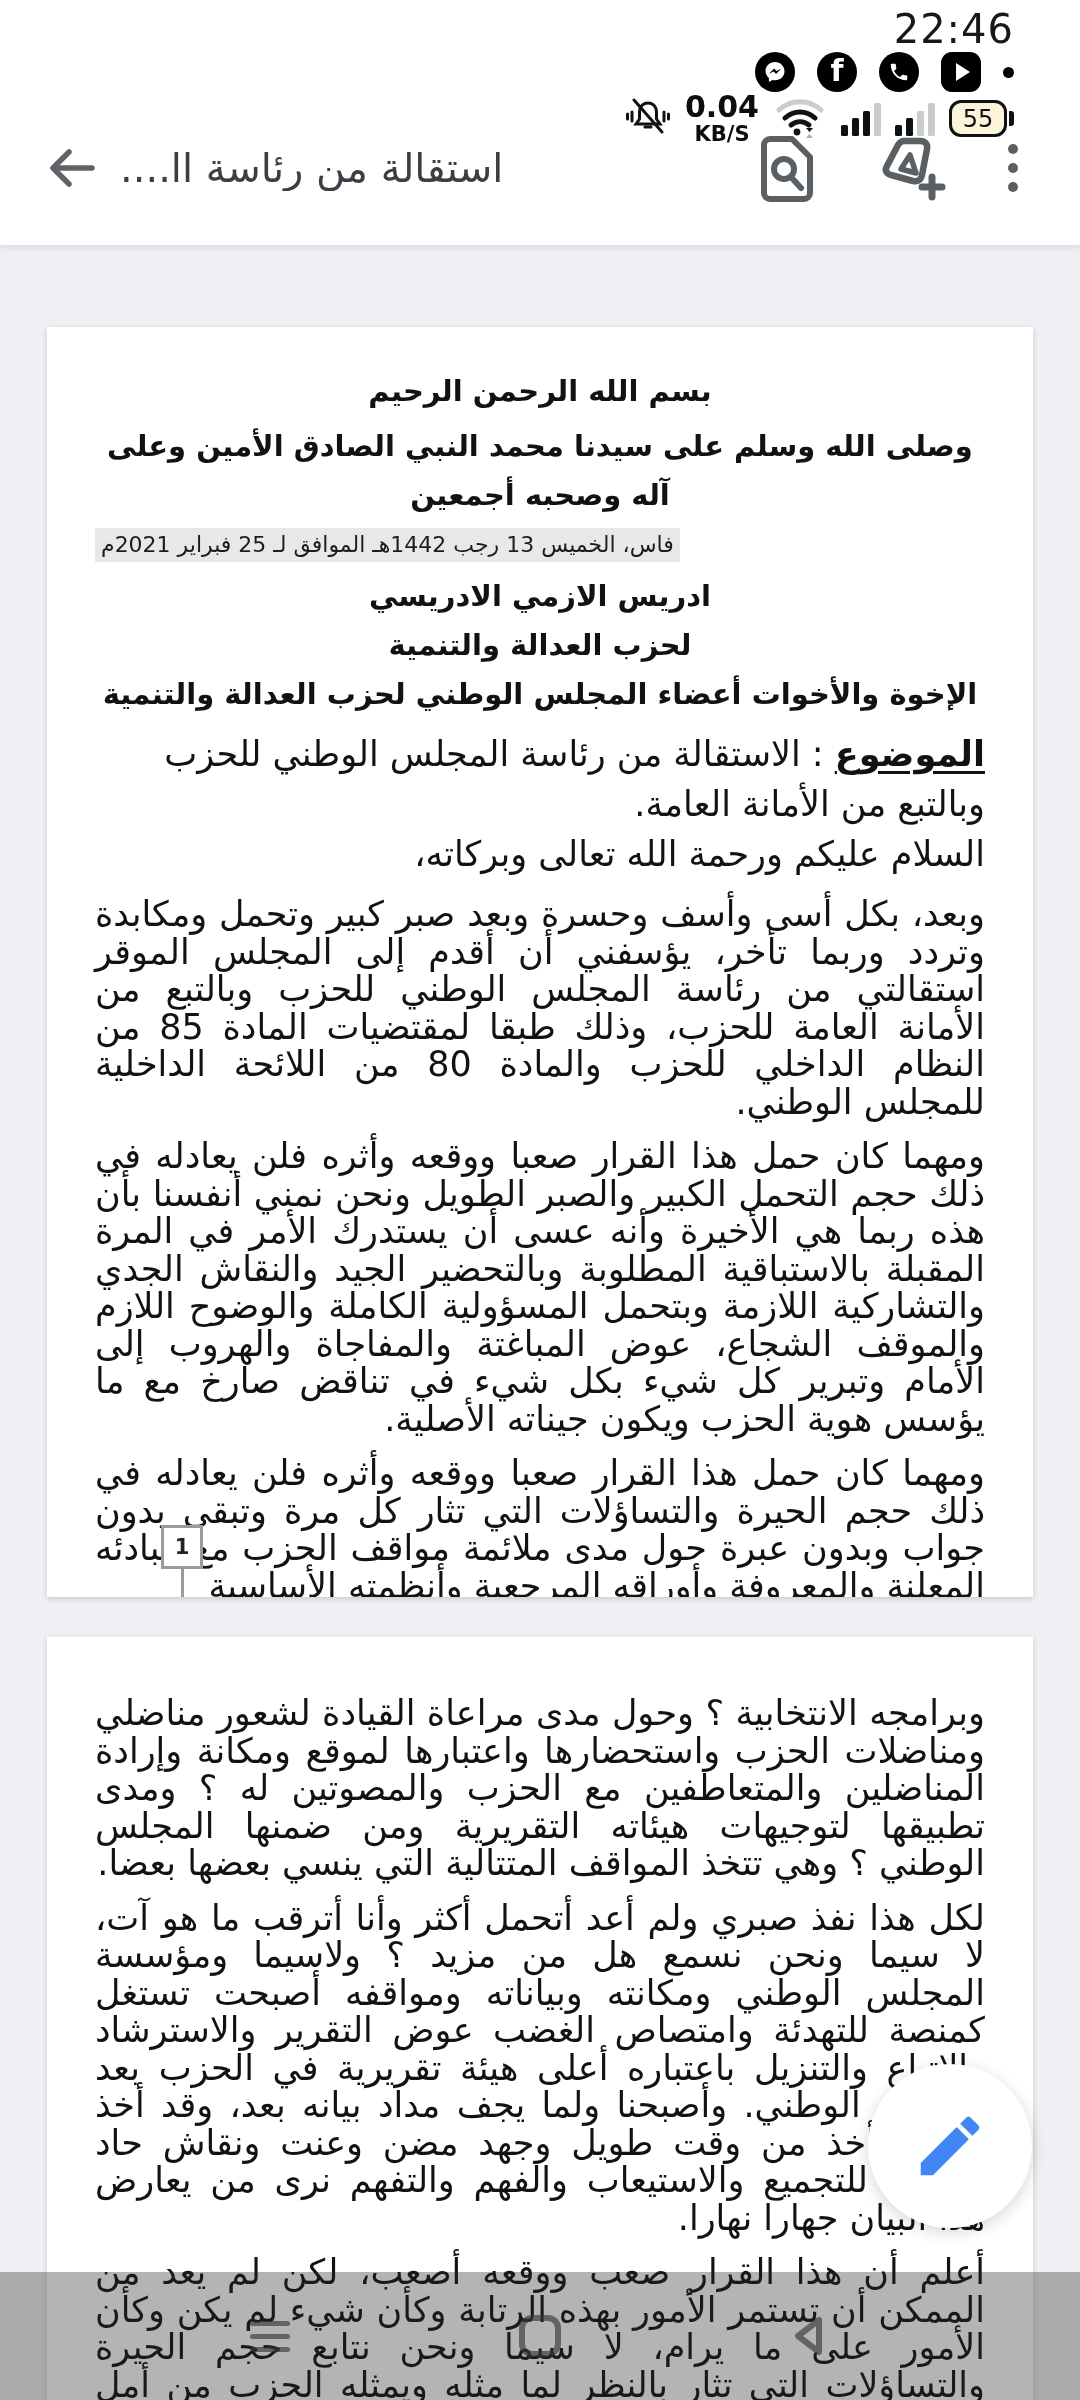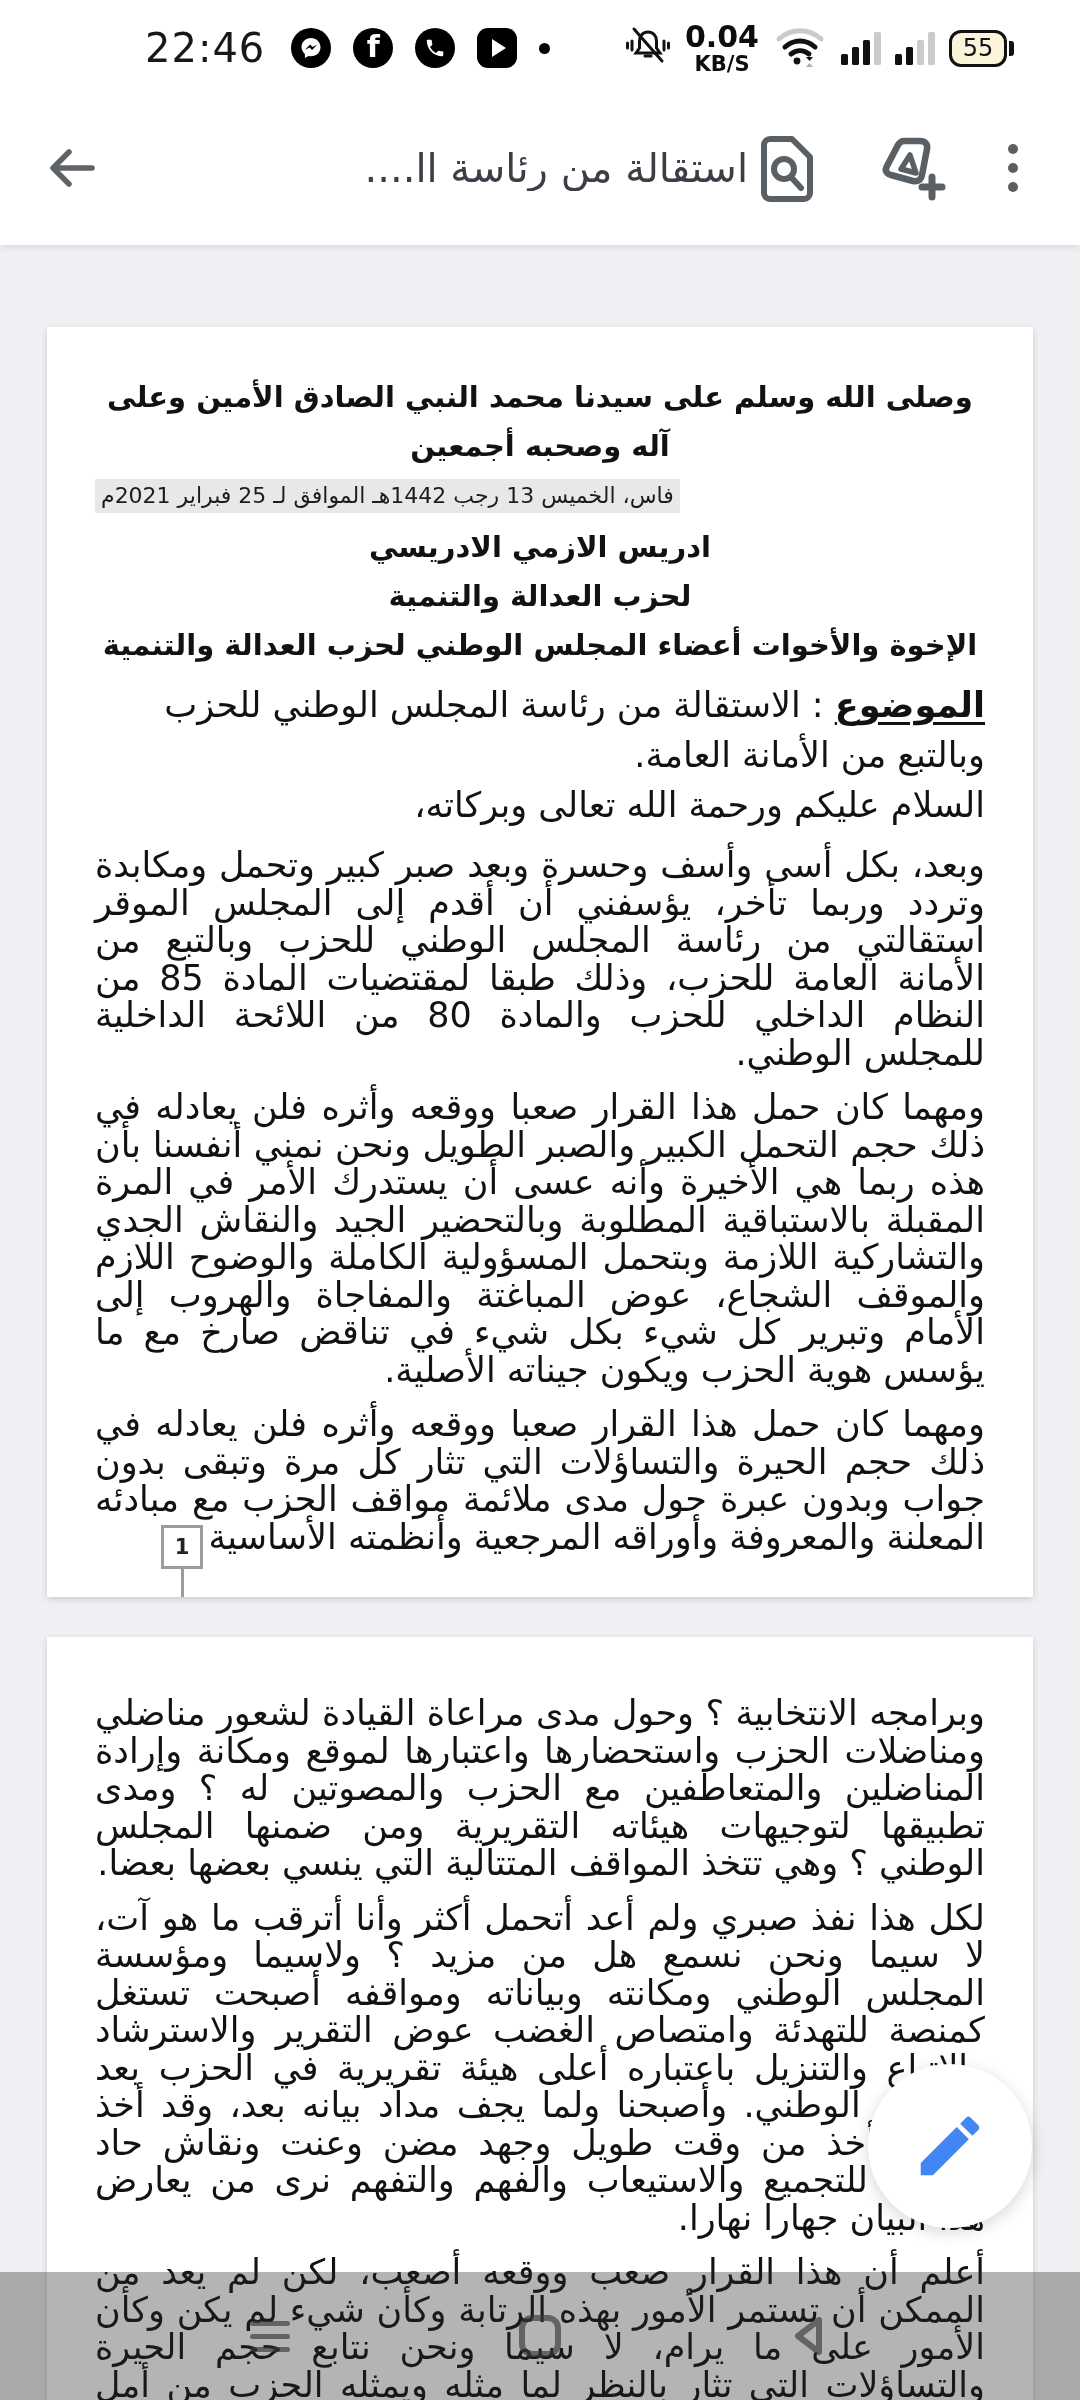--- a/index.html
+++ b/index.html
@@ -5,21 +5,21 @@
   html,body{margin:0;padding:0;background:#d8dadd;}
   *{box-sizing:border-box;}
   .phone{
     position:relative;width:1080px;height:2400px;margin:0 auto;
     background:#eef0f3;overflow:hidden;
     font-family:"DejaVu Sans",sans-serif;
   }
   
   .header{position:absolute;top:0;left:0;width:1080px;height:245px;background:#ffffff;
     box-shadow:0 2px 7px rgba(0,0,0,0.10);z-index:5;}
-  .status-bar{height:90px;display:flex;align-items:center;padding:6px 66px 0 145px;}
+  .status-bar{height:90px;display:flex;align-items:flex-end;padding:6px 66px 0 145px;flex-direction:column;}
   .sb-time{font-size:40px;color:#17181a;letter-spacing:1px;}
   .sb-notifs{display:flex;align-items:center;gap:22px;margin-left:26px;}
   .badge{width:40px;height:40px;border-radius:50%;background:#000;display:flex;align-items:center;justify-content:center;}
   .badge svg{display:block;}
   .fb-f{color:#fff;font-weight:bold;font-size:30px;line-height:1;margin-top:-3px;}
   .yt{border-radius:11px;}
   .yt-tri{width:0;height:0;border-left:14px solid #fff;border-top:9px solid transparent;border-bottom:9px solid transparent;margin-left:4px;}
   .notif-dot{width:11px;height:11px;border-radius:50%;background:#000;}
   .sb-right{margin-left:auto;display:flex;align-items:center;gap:14px;}
   .speed{display:flex;flex-direction:column;align-items:center;line-height:1;color:#0c0d0e;}
@@ -30,21 +30,21 @@
   .sigbars i.dim{background:#c9cbcd;}
   .battery{display:flex;align-items:center;}
   .batt-body{min-width:58px;height:37px;border:3.5px solid #101112;border-radius:12px;
     background:#fbf3da;display:flex;align-items:center;justify-content:center;
     font-size:24px;color:#101112;padding:0 6px;}
   .batt-nub{width:5px;height:15px;background:#101112;border-radius:0 3px 3px 0;margin-left:2px;}
   
   .app-bar{height:155px;display:flex;align-items:center;padding:0 58px 0 34px;}
   .iconbtn{display:flex;align-items:center;justify-content:center;background:none;border:none;padding:0;cursor:pointer;}
   .back-btn{width:76px;height:76px;}
-  .bar-title{flex:1;text-align:right;direction:rtl;font-size:40px;color:#3a3f45;
+  .bar-title{flex:1;text-align:left;direction:rtl;font-size:40px;color:#3a3f45;
     white-space:nowrap;overflow:hidden;padding:0 10px;}
   .actions{display:flex;align-items:center;gap:58px;}
   .dots{display:flex;flex-direction:column;gap:9px;padding:4px;}
   .dots i{width:10px;height:10px;border-radius:50%;background:#5a5f64;display:block;}
   
   .page{position:absolute;left:47px;width:986px;background:#fff;
     box-shadow:0 2px 6px rgba(0,0,0,0.16);overflow:hidden;z-index:1;}
   .page1{top:327px;height:1270px;padding:40px 48px 0 48px;}
   .page2{top:1637px;height:1280px;padding:58px 48px 0 48px;}
   .doc{direction:rtl;color:#121212;}
@@ -183,20 +183,21 @@
         <button class="iconbtn dots">
           <i></i>
             <i></i>
             <i></i>
         </button>
       </div>
     </div>
   </div>
 
   <div class="page page1 doc">
+    <div class="hl">بسم الله الرحمن الرحيم</div>
     <div class="hl sp">وصلى الله وسلم على سيدنا محمد النبي الصادق الأمين وعلى آله وصحبه أجمعين</div>
     <div class="date-row">
       <span class="date-chip">فاس، الخميس 13 رجب 1442هـ الموافق لـ 25 فبراير 2021م</span>
     </div>
     <div class="hl">ادريس الازمي الادريسي</div>
     <div class="hl">لحزب العدالة والتنمية</div>
     <div class="hl">الإخوة والأخوات أعضاء المجلس الوطني لحزب العدالة والتنمية</div>
     <p class="subject"><span class="lbl">الموضوع</span><span> : الاستقالة من رئاسة المجلس الوطني للحزب وبالتبع من الأمانة العامة.</span></p>
     <p class="greeting">السلام عليكم ورحمة الله تعالى وبركاته،</p>
     <p class="para">وبعد، بكل أسى وأسف وحسرة وبعد صبر كبير وتحمل ومكابدة وتردد وربما تأخر، يؤسفني أن أقدم إلى المجلس الموقر استقالتي من رئاسة المجلس الوطني للحزب وبالتبع من الأمانة العامة للحزب، وذلك طبقا لمقتضيات المادة 85 من النظام الداخلي للحزب والمادة 80 من اللائحة الداخلية للمجلس الوطني.</p>

